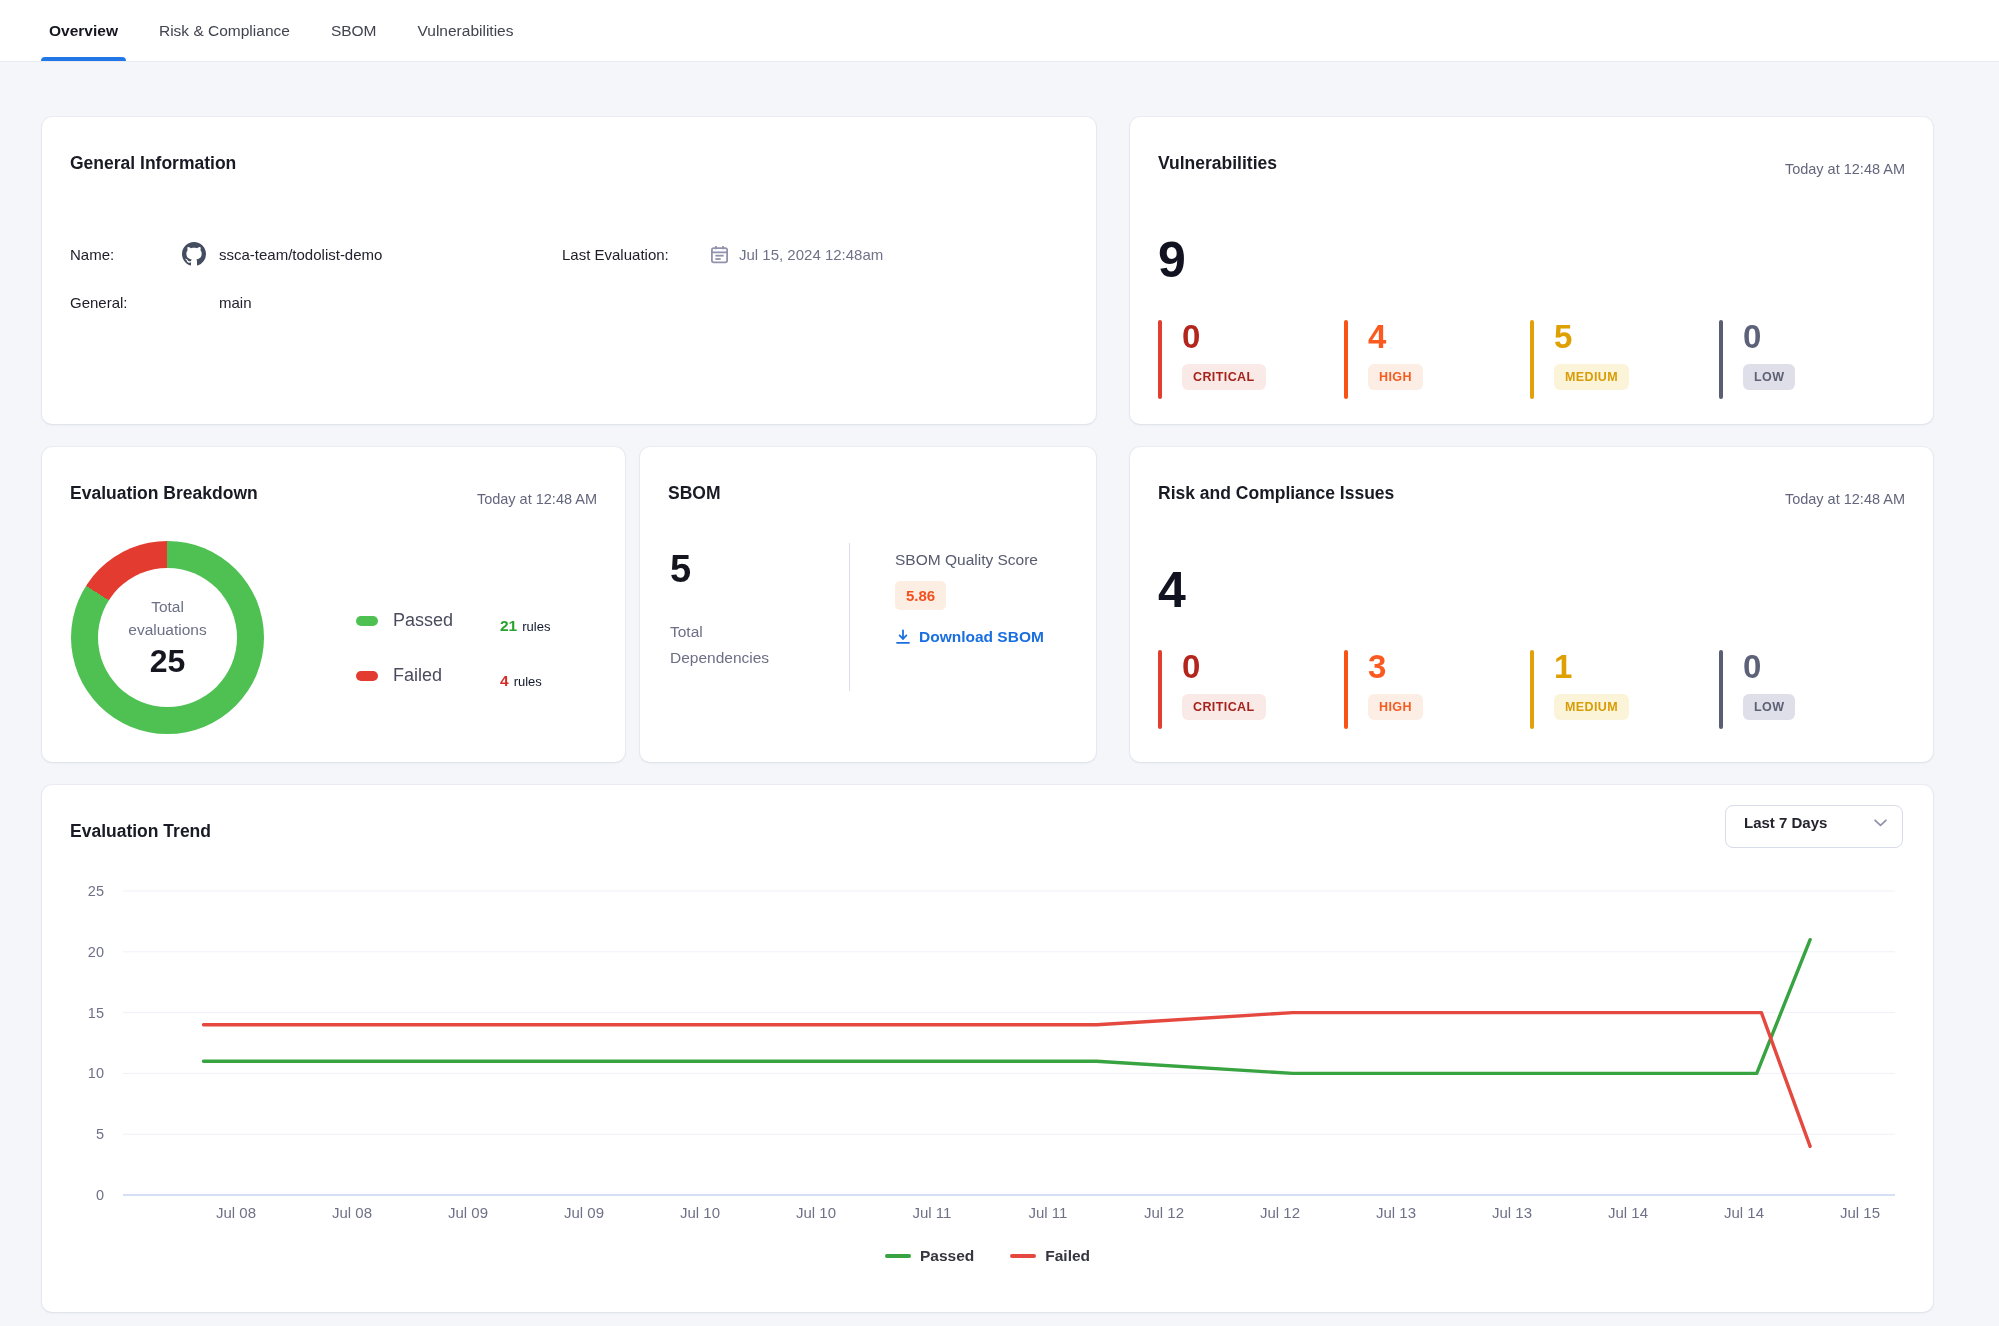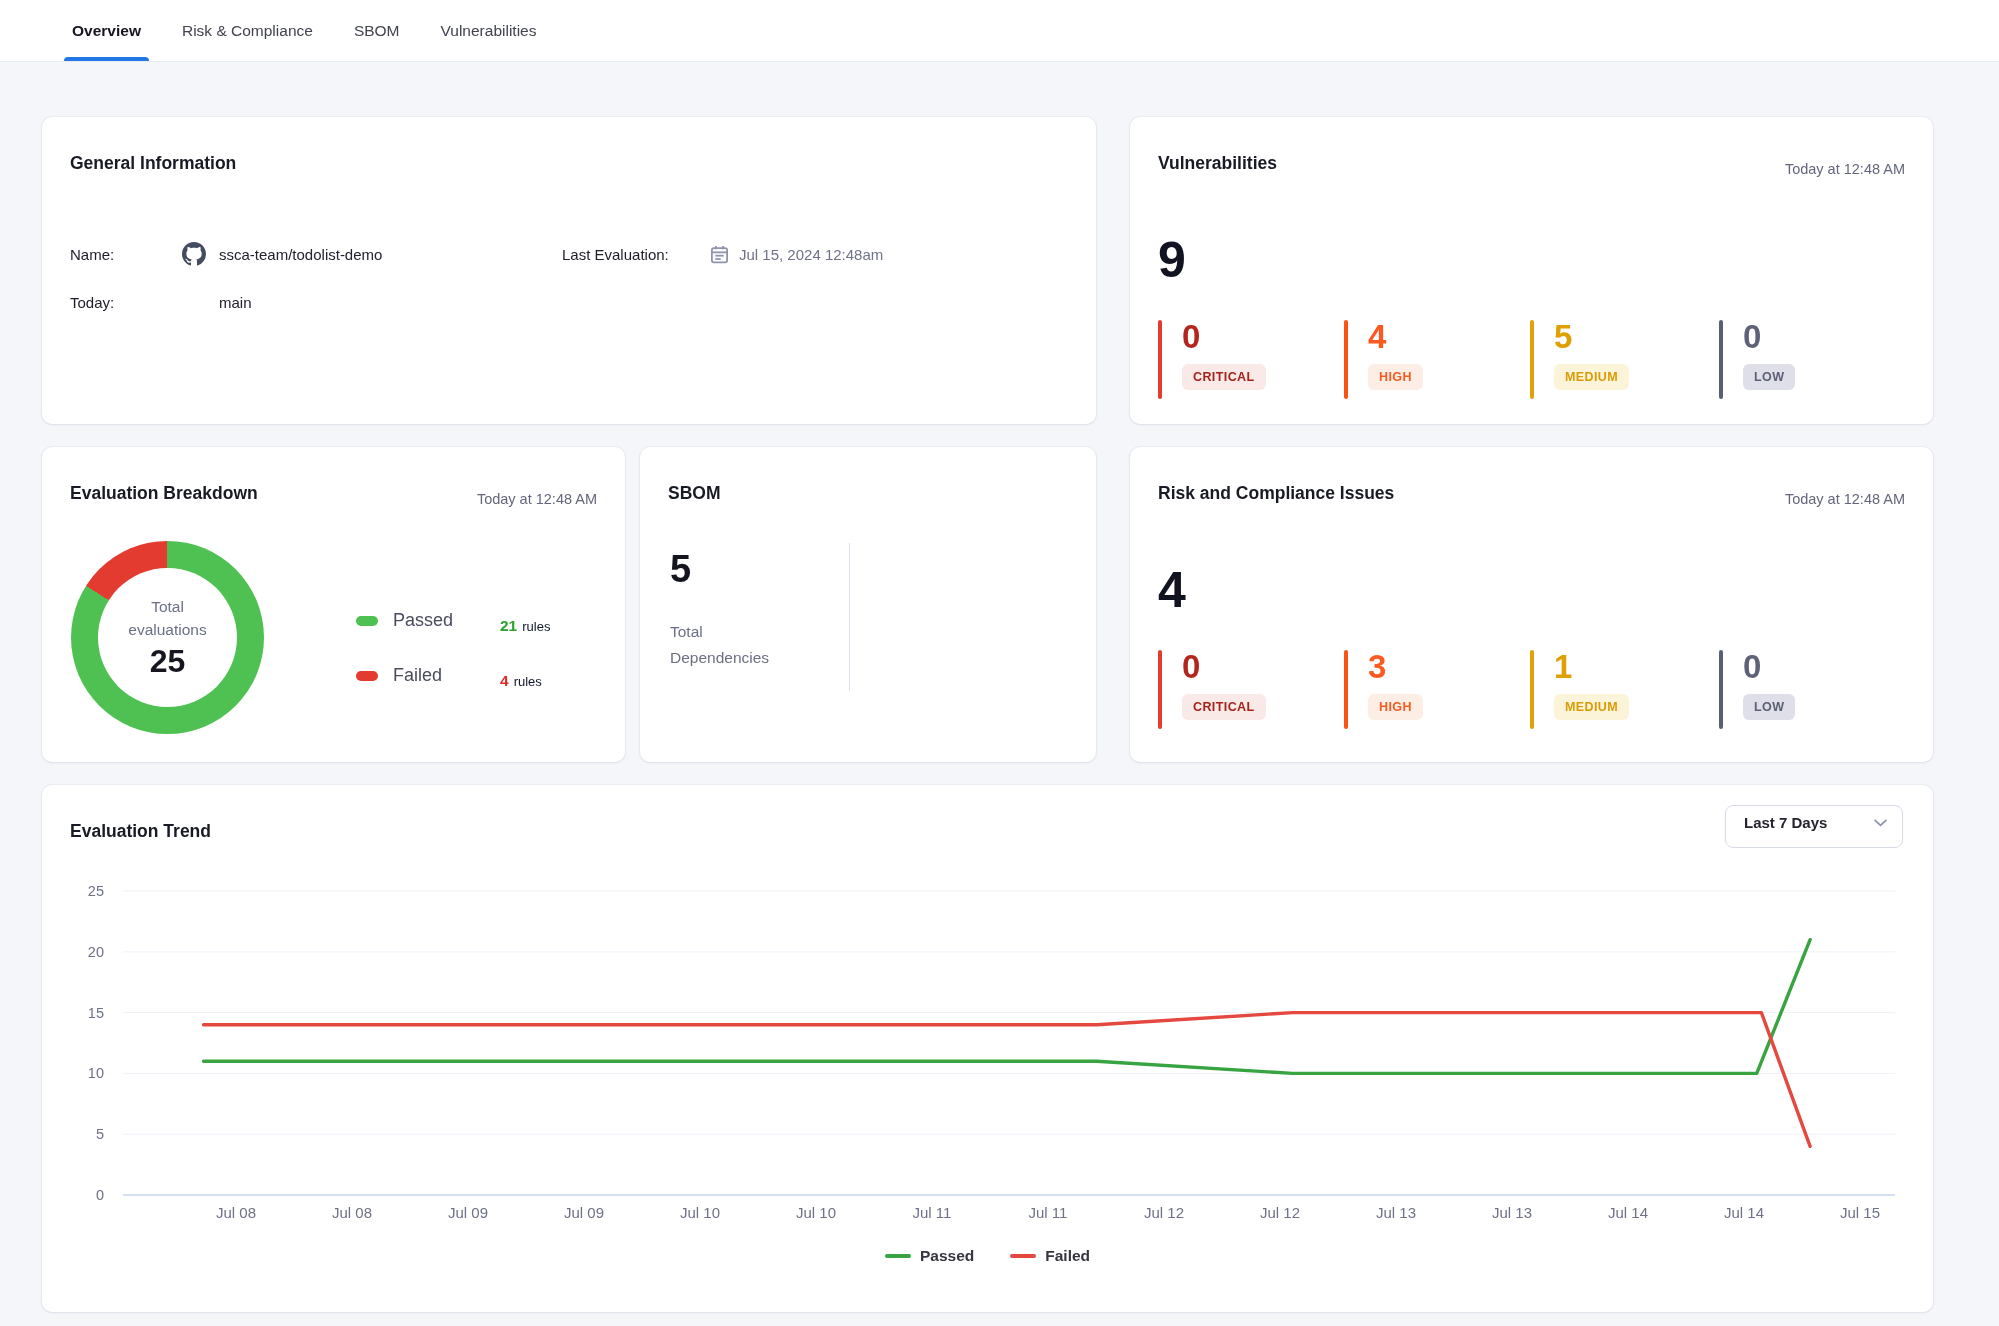--- a/index.html
+++ b/index.html
@@ -8,21 +8,21 @@
     position: relative;
     background:#f4f6fa;
     font-family:"Liberation Sans", sans-serif;
     color:#1b1c26;
     overflow:hidden;
   }
   
   .tabbar{
     position:absolute; top:0; left:0; width:100%; height:62px;
     background:#ffffff; border-bottom:1px solid #e8ebf2;
-    display:flex; align-items:center; padding-left:72px; gap:41px; z-index:5;
+    display:flex; align-items:center; padding-left:49px; gap:41px; z-index:5;
   }
   .tab{ position:relative; height:100%; display:flex; align-items:center;
         font-size:15.5px; color:#41434f; cursor:pointer; white-space:nowrap;}
   .tab.active{ font-weight:bold; color:#15161f; }
   .tab.active::after{ content:""; position:absolute; left:-8px; right:-8px; bottom:0;
         height:4px; border-radius:4px 4px 0 0; background:#2277e6; }
   
   .card{
     position:absolute; background:#fff; border-radius:10px;
     box-shadow:0 1px 3px rgba(25,39,78,.07), 0 0 0 1px rgba(25,39,78,.035);
@@ -125,21 +125,21 @@
       <rect x="1.6" y="2.6" width="12.8" height="12" rx="1.6"></rect>
       <line x1="1.6" y1="6.2" x2="14.4" y2="6.2"></line>
       <line x1="5" y1="0.8" x2="5" y2="3.6"></line>
       <line x1="11" y1="0.8" x2="11" y2="3.6"></line>
       <line x1="4.5" y1="9" x2="11.5" y2="9"></line>
       <line x1="4.5" y1="11.8" x2="9" y2="11.8"></line>
     </svg>
     <span class="gi-muted">Jul 15, 2024 12:48am</span>
   </div>
   <div class="gi-row gi-row2">
-    <span class="gi-label">Today:</span>
+    <span class="gi-label">General:</span>
     <span class="gi-value branch-value">main</span>
   </div>
 </section>
 
 <section class="card" id="card-vuln">
   <h2 class="card-title">Vulnerabilities</h2>
   <span class="card-stamp">Today at 12:48 AM</span>
   <div class="big-count">9</div>
   <div class="sev sev-0">
     <div class="sev-bar" style="background: rgb(226, 62, 48);"></div>
@@ -200,20 +200,32 @@
 </section>
 
 <section class="card" id="card-sbom">
   <h2 class="card-title">SBOM</h2>
   <div class="sbom-total">5</div>
   <div class="sbom-total-label">
     <div>Total</div>
     <div>Dependencies</div>
   </div>
   <div class="sbom-divider"></div>
+  <div class="sbom-right">
+    <span class="sbom-score-label">SBOM Quality Score</span>
+    <span class="sbom-score-badge" style="color: rgb(244, 80, 30); background: rgb(253, 238, 228);">5.86</span>
+    <span class="sbom-download">
+      <svg class="dl-icon" viewBox="0 0 16 16" fill="none" stroke="currentColor" stroke-width="1.8" stroke-linecap="round" stroke-linejoin="round" aria-hidden="true">
+        <path d="M8 1.5v8.2"></path>
+          <path d="M4.6 6.4 8 9.8l3.4-3.4"></path>
+          <path d="M2 13.8h12"></path>
+      </svg>
+      <span>Download SBOM</span>
+    </span>
+  </div>
 </section>
 
 <section class="card" id="card-risk">
   <h2 class="card-title">Risk and Compliance Issues</h2>
   <span class="card-stamp">Today at 12:48 AM</span>
   <div class="big-count">4</div>
   <div class="sev sev-0">
     <div class="sev-bar" style="background: rgb(226, 62, 48);"></div>
     <div class="sev-main">
       <div class="sev-count" style="color: rgb(179, 38, 30);">0</div>

